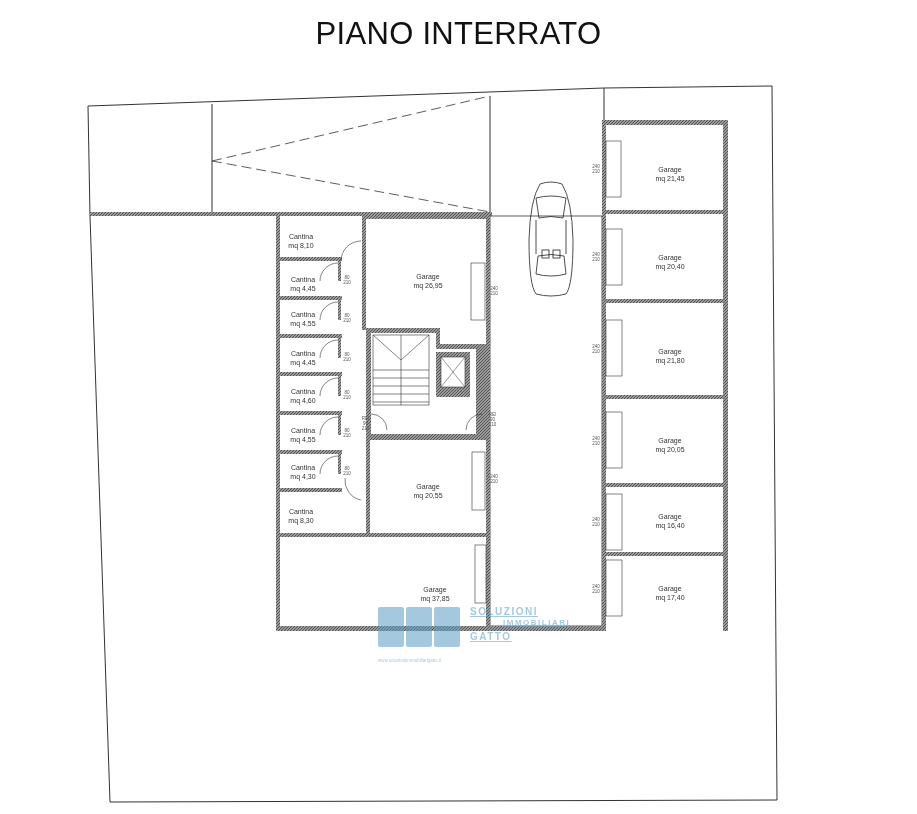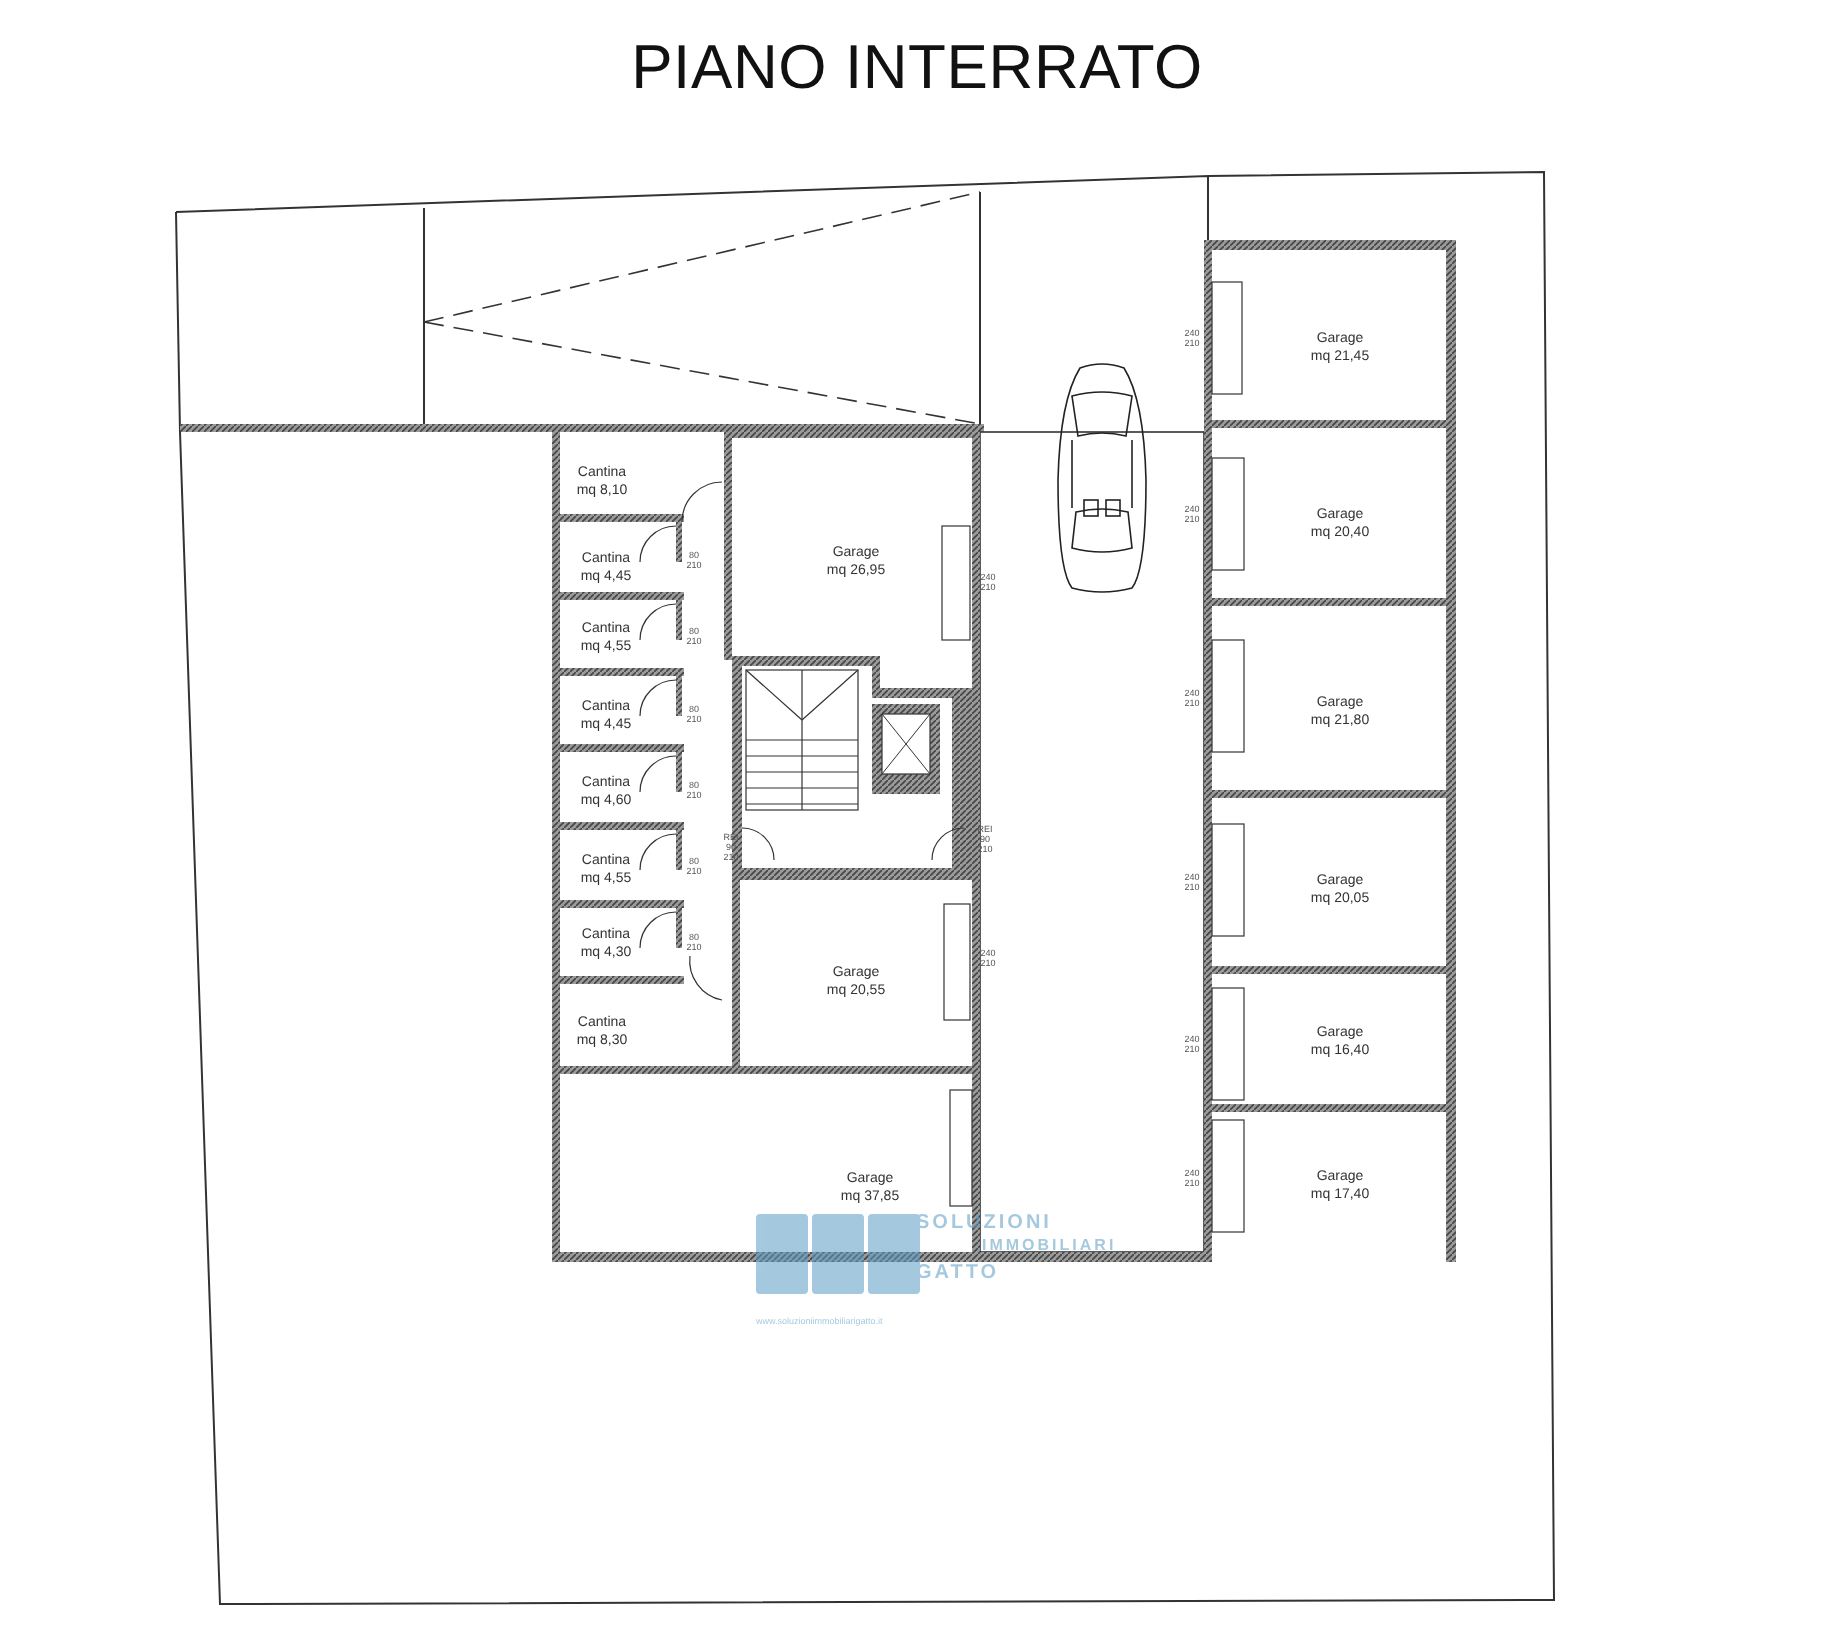--- a/index.html
+++ b/index.html
@@ -5,21 +5,21 @@
     html, body { margin:0; padding:0; background:#ffffff; }
     body { width:917px; height:814px; position:relative; overflow:hidden; font-family:"Liberation Sans", sans-serif; color:#111; }
     .title { position:absolute; left:0; width:917px; top:16px; text-align:center; font-size:31px; letter-spacing:0.3px; color:#111; }
     svg.plan { position:absolute; left:0; top:0; }
     .lbl { position:absolute; font-size:7px; line-height:9px; text-align:center; color:#333; white-space:nowrap; }
     .lbl span { display:block; }
     .dim { position:absolute; font-size:4.5px; line-height:5px; color:#555; text-align:center; }
     .wm { position:absolute; left:378px; top:607px; width:180px; height:60px; opacity:0.55; }
     .wm .blocks { position:absolute; left:0; top:0; width:84px; height:40px; }
     .wm .blocks div { position:absolute; top:0; width:26px; height:40px; background:#5b9cc4; border-radius:2px; }
-    .wm .t1, .wm .t2, .wm .t3 { position:absolute; left:80px; font-size:10px; font-weight:bold; letter-spacing:1.5px; color:#5b9cc4; white-space:nowrap; }
+    .wm .t1, .wm .t2, .wm .t3 { position:absolute; left:92px; font-size:10px; font-weight:bold; letter-spacing:1.5px; color:#5b9cc4; white-space:nowrap;text-decoration:underline; }
     .wm .t1 { top:-1px; } .wm .t2 { top:11px; font-size:8px;padding-left:33px; } .wm .t3 { top:24px; }
     .wm .t4 { position:absolute; left:0; top:51px; font-size:4.5px; color:#5b9cc4; white-space:nowrap; }
   </style>
 </head>
 <body>
 
 <div class="title">PIANO INTERRATO</div>
 
 <svg class="plan" width="917" height="814" viewBox="0 0 917 814">
   <defs>

